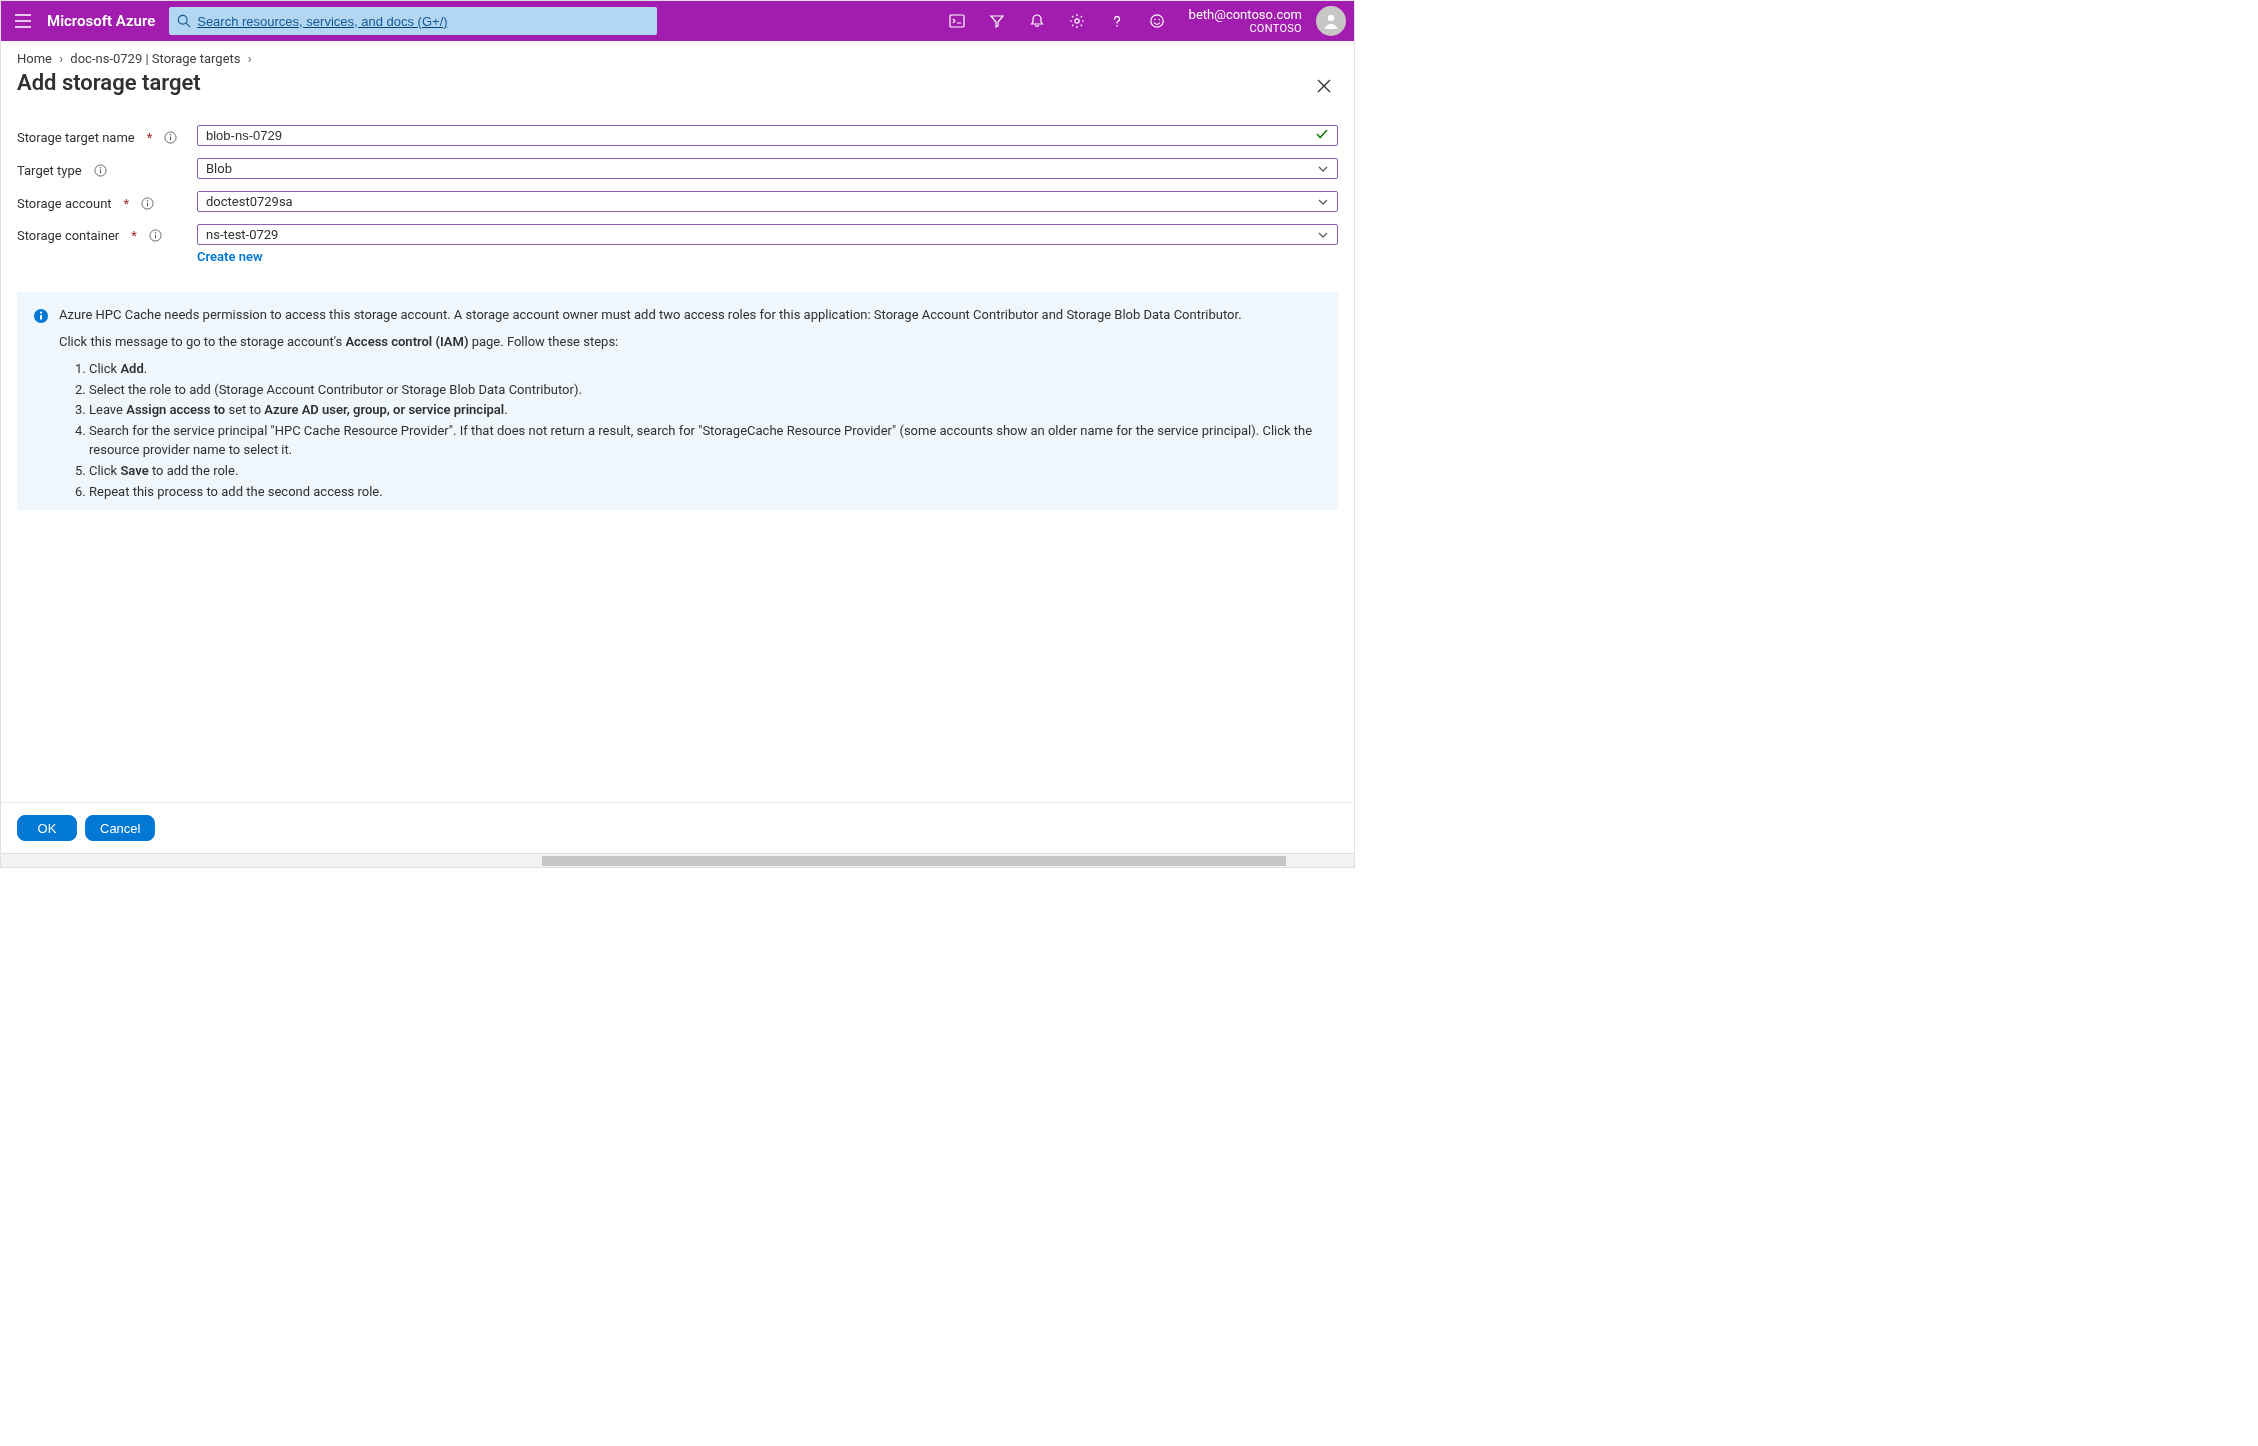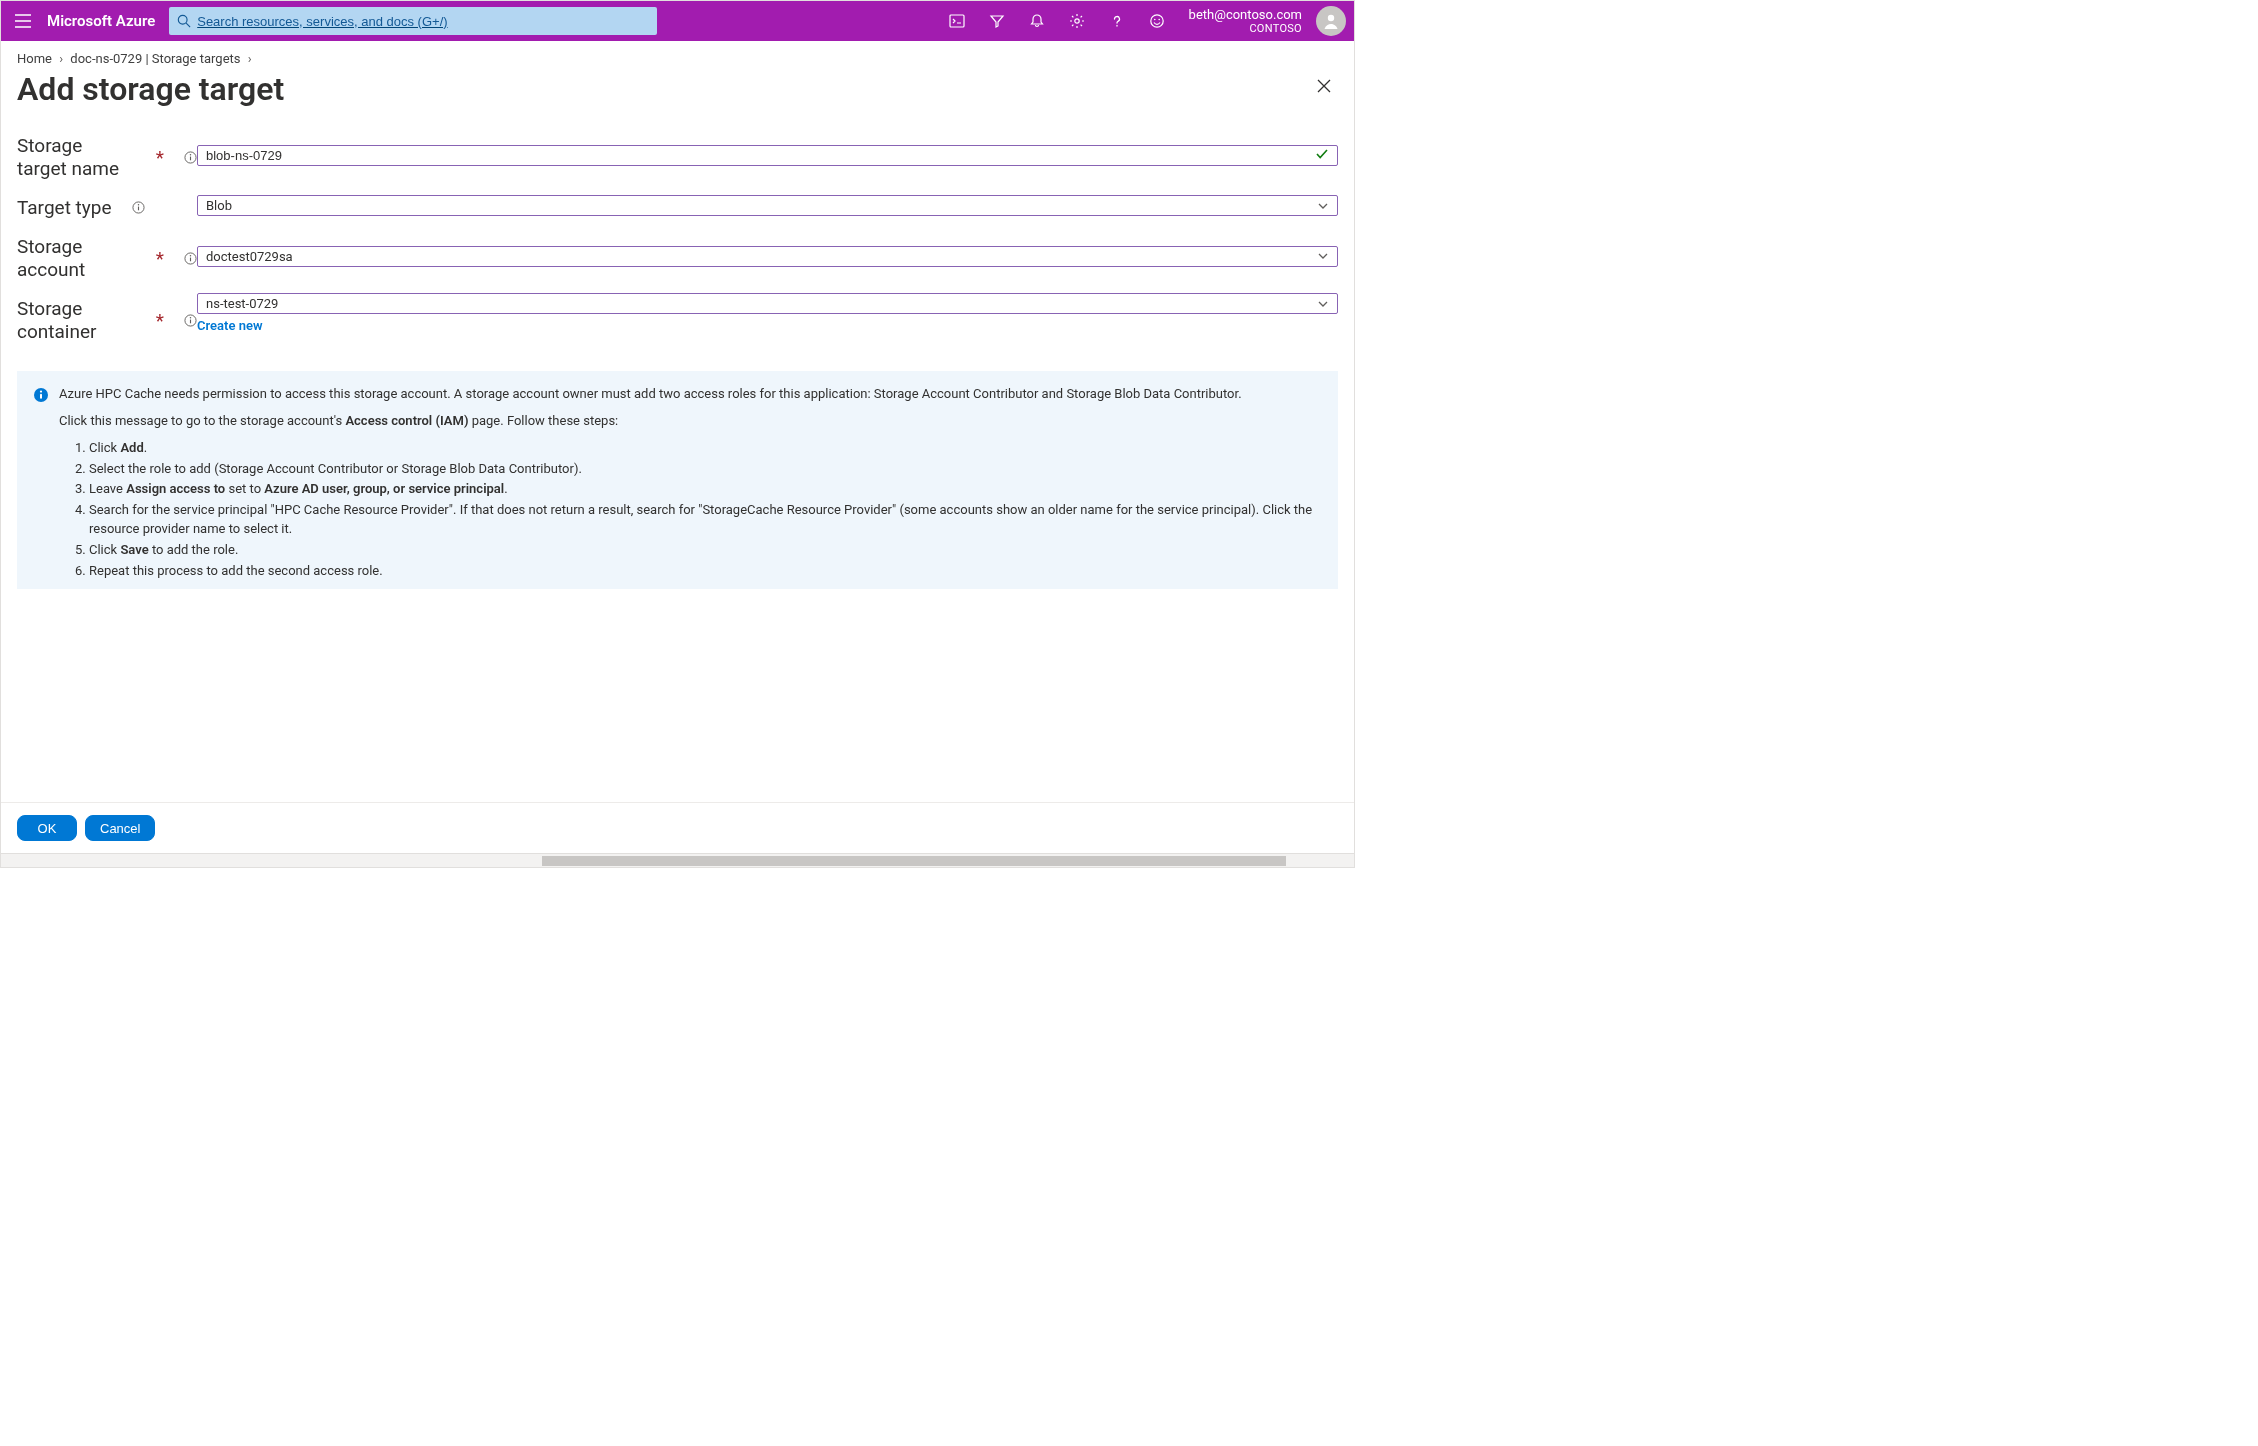--- a/index.html
+++ b/index.html
@@ -60,27 +60,27 @@
   
   .crumbs {
     padding: 10px 16px 2px 16px;
     font-size: 13px;
     color: #0078d4;
   }
   .crumbs a { color:#404040; text-decoration:none; cursor:pointer;margin-top:28px;}
   .crumbs .sep { color:#605e5c; padding:0 4px;}
   
   .titlerow { display:flex; align-items:flex-start; justify-content:space-between; padding: 0 16px 22px 16px;}
-  .pagetitle { font-size: 32px; font-weight:600; color:#323130; margin-top:2px;}
+  .pagetitle { font-size: 22px; font-weight:600; color:#323130; margin-top:2px;}
   .closex { cursor:pointer; padding:6px; margin-top:4px;}
   
   .content { flex:1; overflow-y:auto; padding: 0 16px 16px 16px; }
   .formrow { display:flex; align-items:center; margin-bottom: 12px; }
   .formrow.tall { align-items:flex-start; }
-  .flabel { width: 180px; flex-shrink:0; font-size:19px; color:#323130; display:flex; align-items:center; gap:20px; padding-top:4px;}
+  .flabel { width: 180px; flex-shrink:0; font-size:13px; color:#323130; display:flex; align-items:center; gap:12px; padding-top:4px;}
   .req { color:#a4262c; }
   .info-icon { display:inline-flex; }
   .fcontrol { flex:1; display:flex; flex-direction:column; }
   .txtinput, .ddown {
     width: 100%;
     height: 21px;
     border: 1px solid #8863b4;
     border-radius:2px;
     padding: 0 8px;
     font-size:13px;

